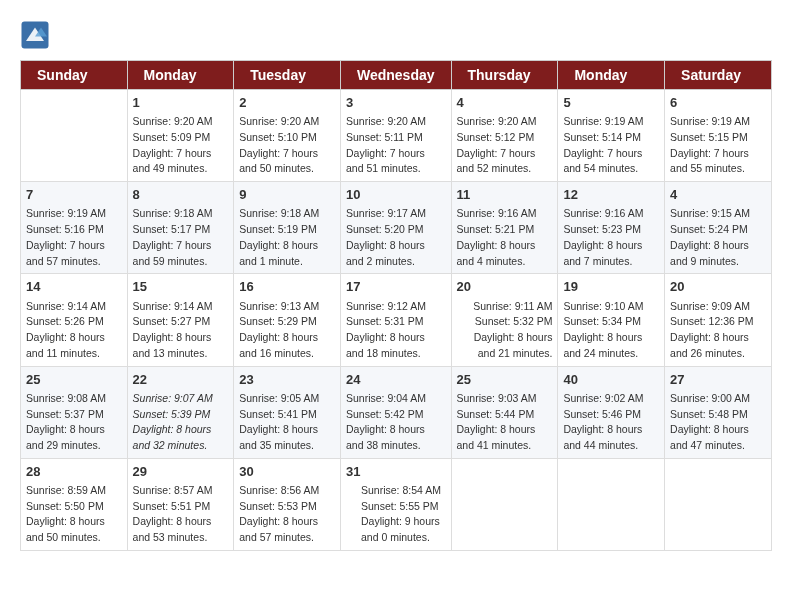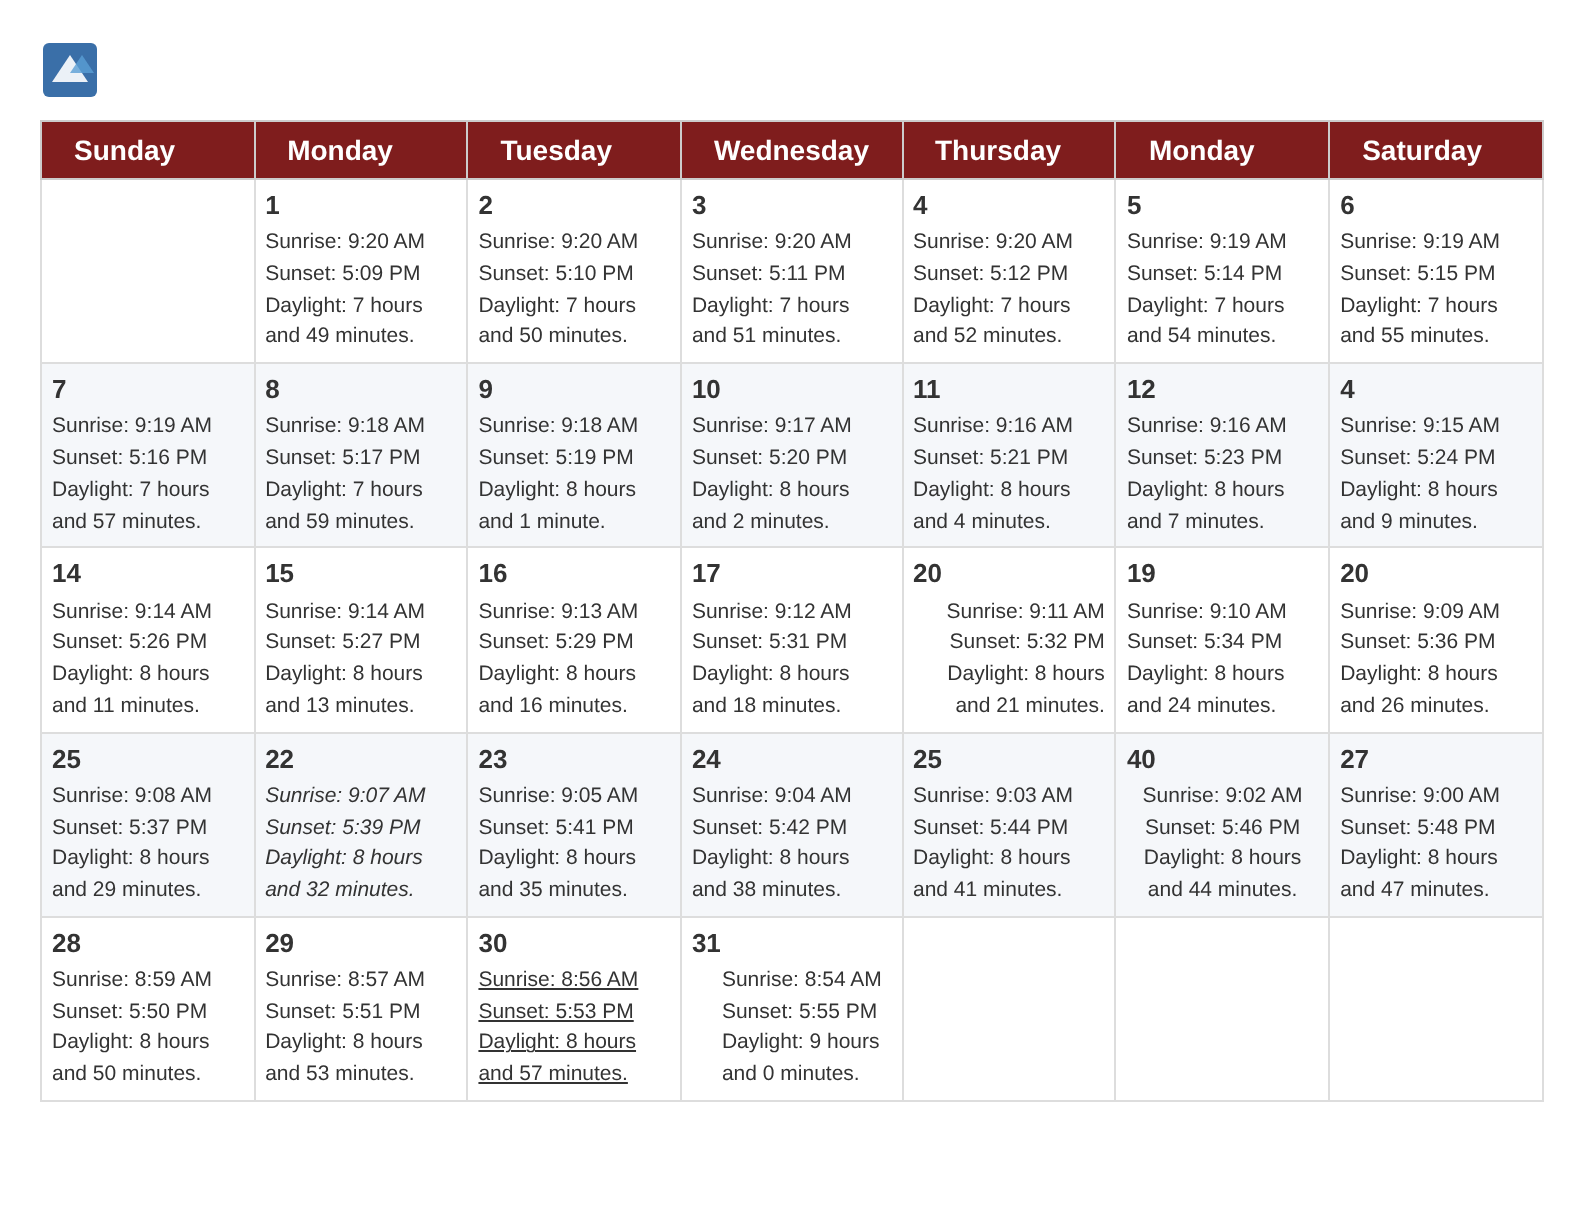--- a/index.html
+++ b/index.html
@@ -265,21 +265,21 @@
         <td>
           <div class="day-number">19</div>
           <div class="day-info" style="white-space: pre-line;">Sunrise: 9:10 AM
 Sunset: 5:34 PM
 Daylight: 8 hours
 and 24 minutes.</div>
         </td>
         <td>
           <div class="day-number">20</div>
           <div class="day-info" style="white-space: pre-line;">Sunrise: 9:09 AM
-Sunset: 5:36 PM
+Sunset: 12:36 PM
 Daylight: 8 hours
 and 26 minutes.</div>
         </td>
       </tr>
       <tr>
         <td>
           <div class="day-number">25</div>
           <div class="day-info" style="white-space: pre-line;">Sunrise: 9:08 AM
 Sunset: 5:37 PM
 Daylight: 8 hours
@@ -308,21 +308,21 @@
         </td>
         <td>
           <div class="day-number">25</div>
           <div class="day-info" style="white-space: pre-line;">Sunrise: 9:03 AM
 Sunset: 5:44 PM
 Daylight: 8 hours
 and 41 minutes.</div>
         </td>
         <td>
           <div class="day-number">40</div>
-          <div class="day-info" style="white-space: pre-line; text-align: center;">Sunrise: 9:02 AM
+          <div class="day-info" style="white-space: pre-line;">Sunrise: 9:02 AM
 Sunset: 5:46 PM
 Daylight: 8 hours
 and 44 minutes.</div>
         </td>
         <td>
           <div class="day-number">27</div>
           <div class="day-info" style="white-space: pre-line;">Sunrise: 9:00 AM
 Sunset: 5:48 PM
 Daylight: 8 hours
 and 47 minutes.</div>
@@ -338,21 +338,21 @@
         </td>
         <td>
           <div class="day-number">29</div>
           <div class="day-info" style="white-space: pre-line;">Sunrise: 8:57 AM
 Sunset: 5:51 PM
 Daylight: 8 hours
 and 53 minutes.</div>
         </td>
         <td>
           <div class="day-number">30</div>
-          <div class="day-info" style="white-space: pre-line; text-decoration: underline;">Sunrise: 8:56 AM
+          <div class="day-info" style="white-space: pre-line;">Sunrise: 8:56 AM
 Sunset: 5:53 PM
 Daylight: 8 hours
 and 57 minutes.</div>
         </td>
         <td>
           <div class="day-number">31</div>
           <div class="day-info" style="white-space: pre-line; margin-left: 15px;">Sunrise: 8:54 AM
 Sunset: 5:55 PM
 Daylight: 9 hours
 and 0 minutes.</div>

